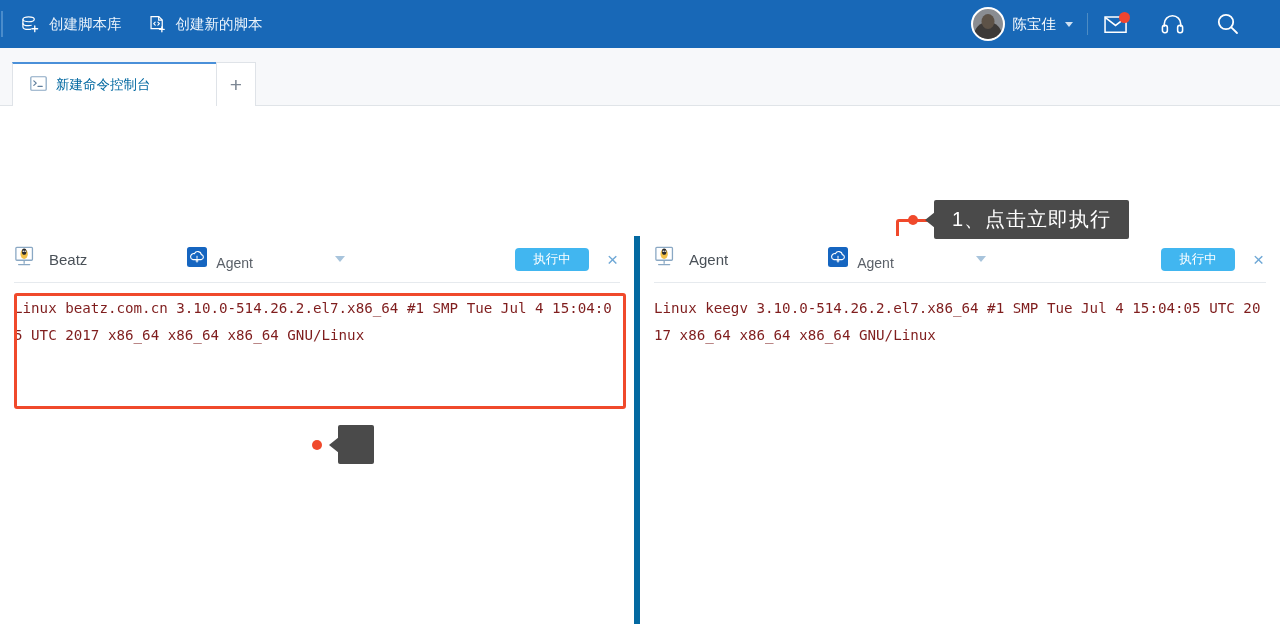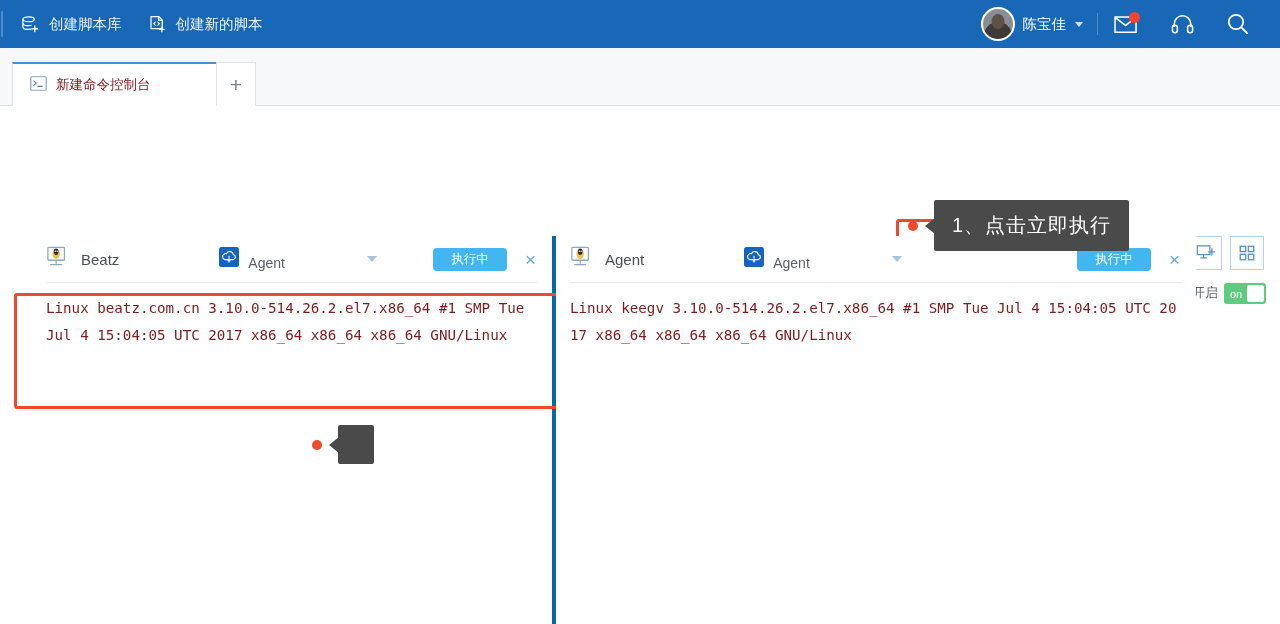--- a/index.html
+++ b/index.html
@@ -25,21 +25,21 @@
   }
   .nav-btn {
     display: flex; align-items: center; gap: 9px;
     height: 48px; padding: 0 18px 0 8px;
     color: #e9f2fb; font-size: 14.5px; cursor: pointer;
     white-space: nowrap;
   }
   .nav-btn .ico { display: flex; align-items: center; }
   .nav-right {
     margin-left: auto; display: flex; align-items: center;
-    height: 48px; padding-right: 14px; gap: 0;
+    height: 48px; padding-right: 24px; gap: 0;
   }
   .avatar {
     width: 34px; height: 34px; border-radius: 50%;
     background: #8a8d92; overflow: hidden; position: relative;
     border: 2px solid #ffffff; flex: none;
   }
   .avatar .head {
     position: absolute; width: 13px; height: 15px; border-radius: 50%;
     background: #5d5247; left: 50%; top: 5px; transform: translateX(-50%);
   }
@@ -76,21 +76,21 @@
   .tabstrip {
     position: absolute; top: 48px; left: 0; width: 1280px; height: 58px;
     background: #f7f8fa; border-bottom: 1px solid #e0e4e8;
   }
   .tab {
     position: absolute; left: 12px; top: 14px;
     width: 212px; height: 44px; background: #ffffff;
     border: 1px solid #dfe3e8; border-top: 2px solid #4a90d9;
     border-bottom: none;
     display: flex; align-items: center; gap: 9px; padding-left: 17px;
-    font-size: 13.5px; color: #7f1d1d; cursor: pointer;
+    font-size: 13.5px; color: #0369a1; cursor: pointer;
   }
   .tab-add {
     position: absolute; left: 216px; top: 14px;
     width: 40px; height: 44px; background: #ffffff;
     border: 1px solid #dfe3e8; border-bottom: none;
     display: flex; align-items: center; justify-content: center;
     color: #7d8794; font-size: 21px; font-weight: 300; cursor: pointer;
   }
 
   
@@ -168,21 +168,21 @@
     width: 17px; height: 17px; background: #fff; border-radius: 2px;
     position: absolute; right: 2px; top: 2px;
   }
 
   
   .panels {
     position: absolute; top: 236px; left: 0; width: 1280px; height: 388px;
     display: flex;
   }
   .panel { position: relative; height: 388px; background: #fff; }
-  .panel-left { width: 556px; border-right: 4px solid #0369a1; padding-left: 32px; }
+  .panel-left { width: 640px; border-right: 6px solid #0369a1; }
   .panel-right { width: 640px; }
   .panel-head {
     height: 47px; margin: 0 14px; border-bottom: 1px solid #e6eaee;
     display: flex; align-items: center;
   }
   .host-name { font-size: 15px; color: #4a5158; margin-left: 11px; }
   .agent-wrap { display: flex; align-items: flex-end; gap: 9px; margin-left: 100px; }
   .agent-name { font-size: 14px; color: #5a6068; }
   .head-caret {
     margin-left: 82px; width: 0; height: 0;
@@ -217,21 +217,21 @@
   }
   .callout .nub {
     position: absolute; left: -9px; top: 50%; margin-top: -8px;
     width: 0; height: 0; border-top: 8px solid transparent;
     border-bottom: 8px solid transparent; border-right: 10px solid #4a4a4a;
   }
   .callout .reddot {
     position: absolute; left: -26px; top: 50%; margin-top: -5px;
     width: 10px; height: 10px; border-radius: 50%; background: #f0492b;
   }
-  #callout-1 { left: 934px; top: 200px; height: 51px; }
+  #callout-1 { left: 934px; top: 200px; height: 39px; }
   #callout-2 { left: 338px; top: 425px; height: 39px; }
 </style>
 </head>
 <body>
 
 <div class="topnav">
   <div class="nav-left">
     <div class="nav-divider-left"></div>
 
     <div class="nav-btn">

